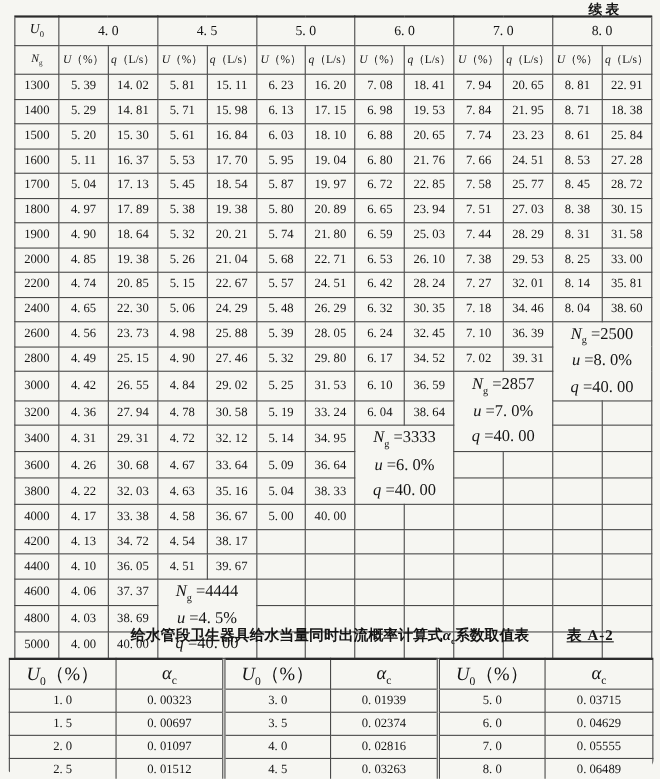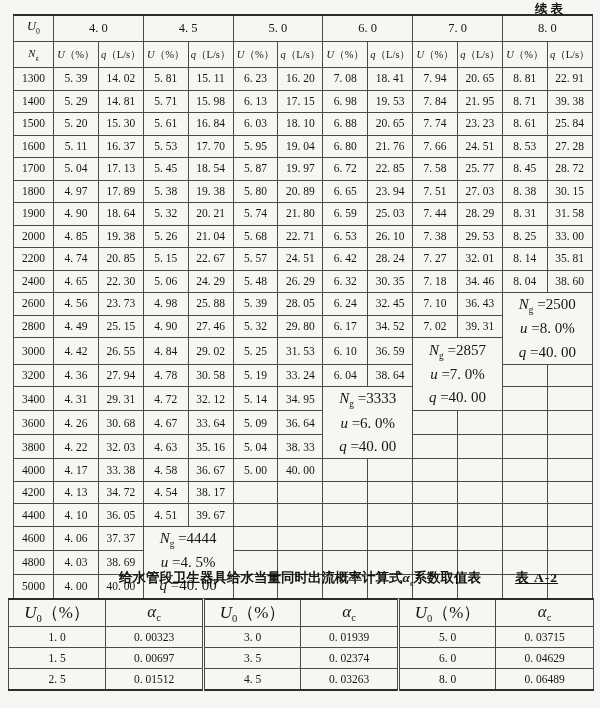--- a/index.html
+++ b/index.html
@@ -133,21 +133,21 @@
           <td>14. 81</td>
           <td>5. 71</td>
           <td>15. 98</td>
           <td>6. 13</td>
           <td>17. 15</td>
           <td>6. 98</td>
           <td>19. 53</td>
           <td>7. 84</td>
           <td>21. 95</td>
           <td>8. 71</td>
-          <td>39. 38</td>
+          <td>18. 38</td>
         </tr>
         <tr class="data">
           <td>1500</td>
           <td>5. 20</td>
           <td>15. 30</td>
           <td>5. 61</td>
           <td>16. 84</td>
           <td>6. 03</td>
           <td>18. 10</td>
           <td>6. 88</td>
@@ -266,21 +266,21 @@
           <td>2600</td>
           <td>4. 56</td>
           <td>23. 73</td>
           <td>4. 98</td>
           <td>25. 88</td>
           <td>5. 39</td>
           <td>28. 05</td>
           <td>6. 24</td>
           <td>32. 45</td>
           <td>7. 10</td>
-          <td>36. 43</td>
+          <td>36. 39</td>
           <td class="note-cell" colspan="2" rowspan="3">
             <span class="note-line"><i>N</i><sub>g</sub> =2500</span>
             <span class="note-line"><i>u</i> =8. 0%</span>
             <span class="note-line"><i>q</i> =40. 00</span>
           </td>
         </tr>
         <tr class="data">
           <td>2800</td>
           <td>4. 49</td>
           <td>25. 15</td>
@@ -488,20 +488,28 @@
         </tr>
         <tr class="data">
           <td>1. 5</td>
           <td>0. 00697</td>
           <td>3. 5</td>
           <td>0. 02374</td>
           <td>6. 0</td>
           <td>0. 04629</td>
         </tr>
         <tr class="data">
+          <td>2. 0</td>
+          <td>0. 01097</td>
+          <td>4. 0</td>
+          <td>0. 02816</td>
+          <td>7. 0</td>
+          <td>0. 05555</td>
+        </tr>
+        <tr class="data">
           <td>2. 5</td>
           <td>0. 01512</td>
           <td>4. 5</td>
           <td>0. 03263</td>
           <td>8. 0</td>
           <td>0. 06489</td>
         </tr>
       </tbody>
     </table>
 

